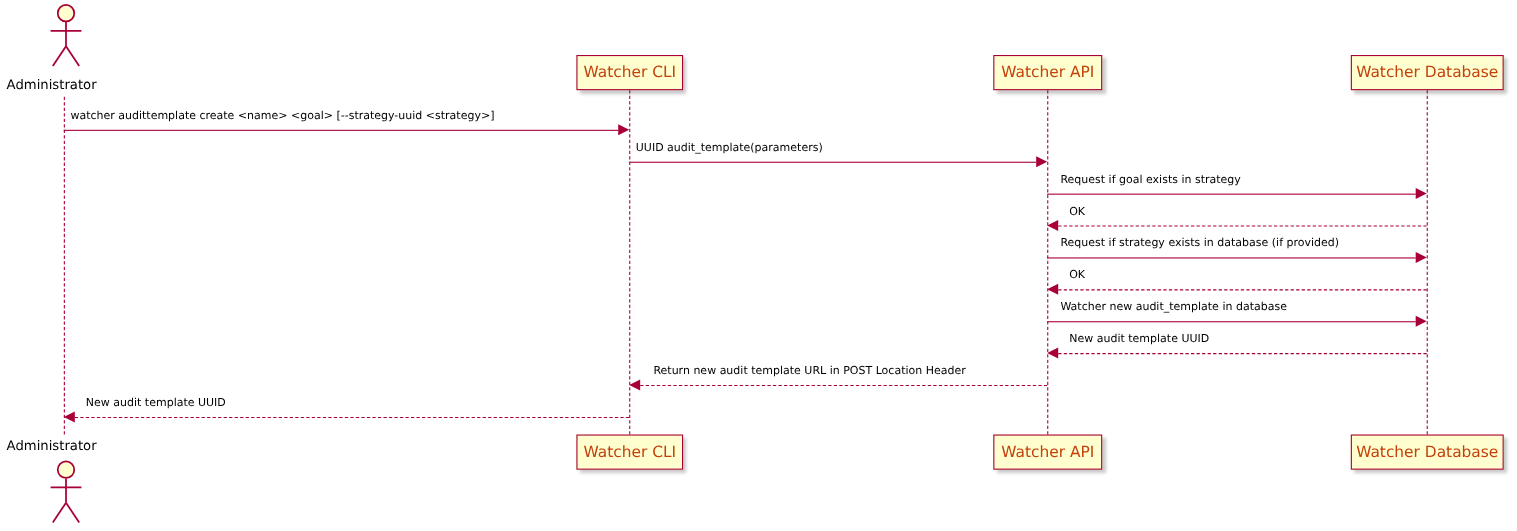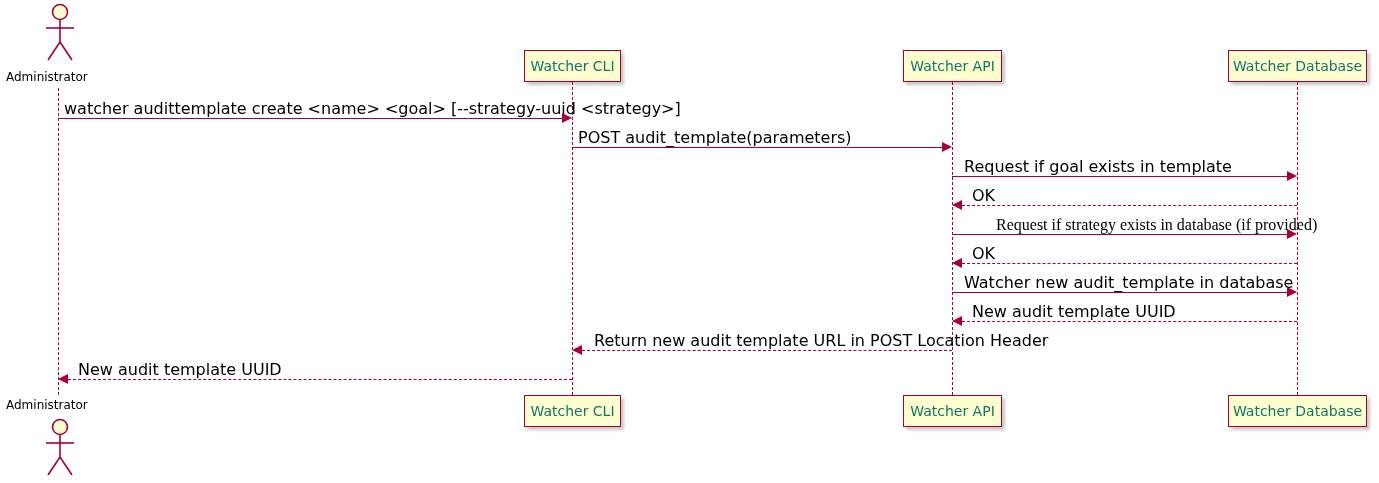--- a/index.html
+++ b/index.html
@@ -16,21 +16,21 @@
     height: 483px;
     background: #ffffff;
     overflow: hidden;
   }
   
   .participant {
     position: absolute;
     background: #FEFECE;
     border: 1.5px solid #A80036;
     box-shadow: 3px 3px 3px rgba(0,0,0,0.22);
-    color: #0f766e;
+    color: #c2410c;
     font-size: 14px;
     line-height: 1;
     display: flex;
     align-items: center;
     justify-content: center;
     box-sizing: border-box;
     white-space: nowrap;
   }
   
   .actor-figure {
@@ -67,21 +67,21 @@
     border-bottom: 5px solid transparent;
     border-left: 10px solid #A80036;
   }
   .arrowhead.left {
     border-top: 5px solid transparent;
     border-bottom: 5px solid transparent;
     border-right: 10px solid #A80036;
   }
   .msg-label {
     position: absolute;
-    font-size: 16px;
+    font-size: 10px;
     color: #000000;
     white-space: nowrap;
     line-height: 1;
   }
 </style>
 </head>
 <body>
 
 <div id="diagram">
 
@@ -121,33 +121,33 @@
 
   <div class="lifeline" style="left:58px; top:88px; height:307px;"></div>
   <div class="lifeline" style="left:572px; top:82px; height:313px;"></div>
   <div class="lifeline" style="left:952px; top:82px; height:313px;"></div>
   <div class="lifeline" style="left:1297px; top:82px; height:313px;"></div>
 
   <div class="msg-label" style="left:64px; top:101px;">watcher audittemplate create &lt;name&gt; &lt;goal&gt; [--strategy-uuid &lt;strategy&gt;]</div>
   <div class="msg-line" style="left:58px; top:118px; width:504px;"></div>
   <div class="arrowhead right" style="left:562px; top:113px;"></div>
 
-  <div class="msg-label" style="left:578px; top:130px;">POST audit_template(parameters)</div>
+  <div class="msg-label" style="left:578px; top:130px;">UUID audit_template(parameters)</div>
   <div class="msg-line" style="left:572px; top:147px; width:370px;"></div>
   <div class="arrowhead right" style="left:942px; top:142px;"></div>
 
-  <div class="msg-label" style="left:964px; top:159px;">Request if goal exists in template</div>
+  <div class="msg-label" style="left:964px; top:159px;">Request if goal exists in strategy</div>
   <div class="msg-line" style="left:952px; top:176px; width:335px;"></div>
   <div class="arrowhead right" style="left:1287px; top:171px;"></div>
 
   <div class="msg-label" style="left:972px; top:188px;">OK</div>
   <div class="msg-line dashed" style="left:962px; top:205px; width:335px;"></div>
   <div class="arrowhead left" style="left:952px; top:200px;"></div>
 
-  <div class="msg-label" style="left:996px; top:217px;font-family:Liberation Serif, serif;">Request if strategy exists in database (if provided)</div>
+  <div class="msg-label" style="left:964px; top:217px;">Request if strategy exists in database (if provided)</div>
   <div class="msg-line" style="left:952px; top:234px; width:335px;"></div>
   <div class="arrowhead right" style="left:1287px; top:229px;"></div>
 
   <div class="msg-label" style="left:972px; top:246px;">OK</div>
   <div class="msg-line dashed" style="left:962px; top:263px; width:335px;"></div>
   <div class="arrowhead left" style="left:952px; top:258px;"></div>
 
   <div class="msg-label" style="left:964px; top:275px;">Watcher new audit_template in database</div>
   <div class="msg-line" style="left:952px; top:292px; width:335px;"></div>
   <div class="arrowhead right" style="left:1287px; top:287px;"></div>

